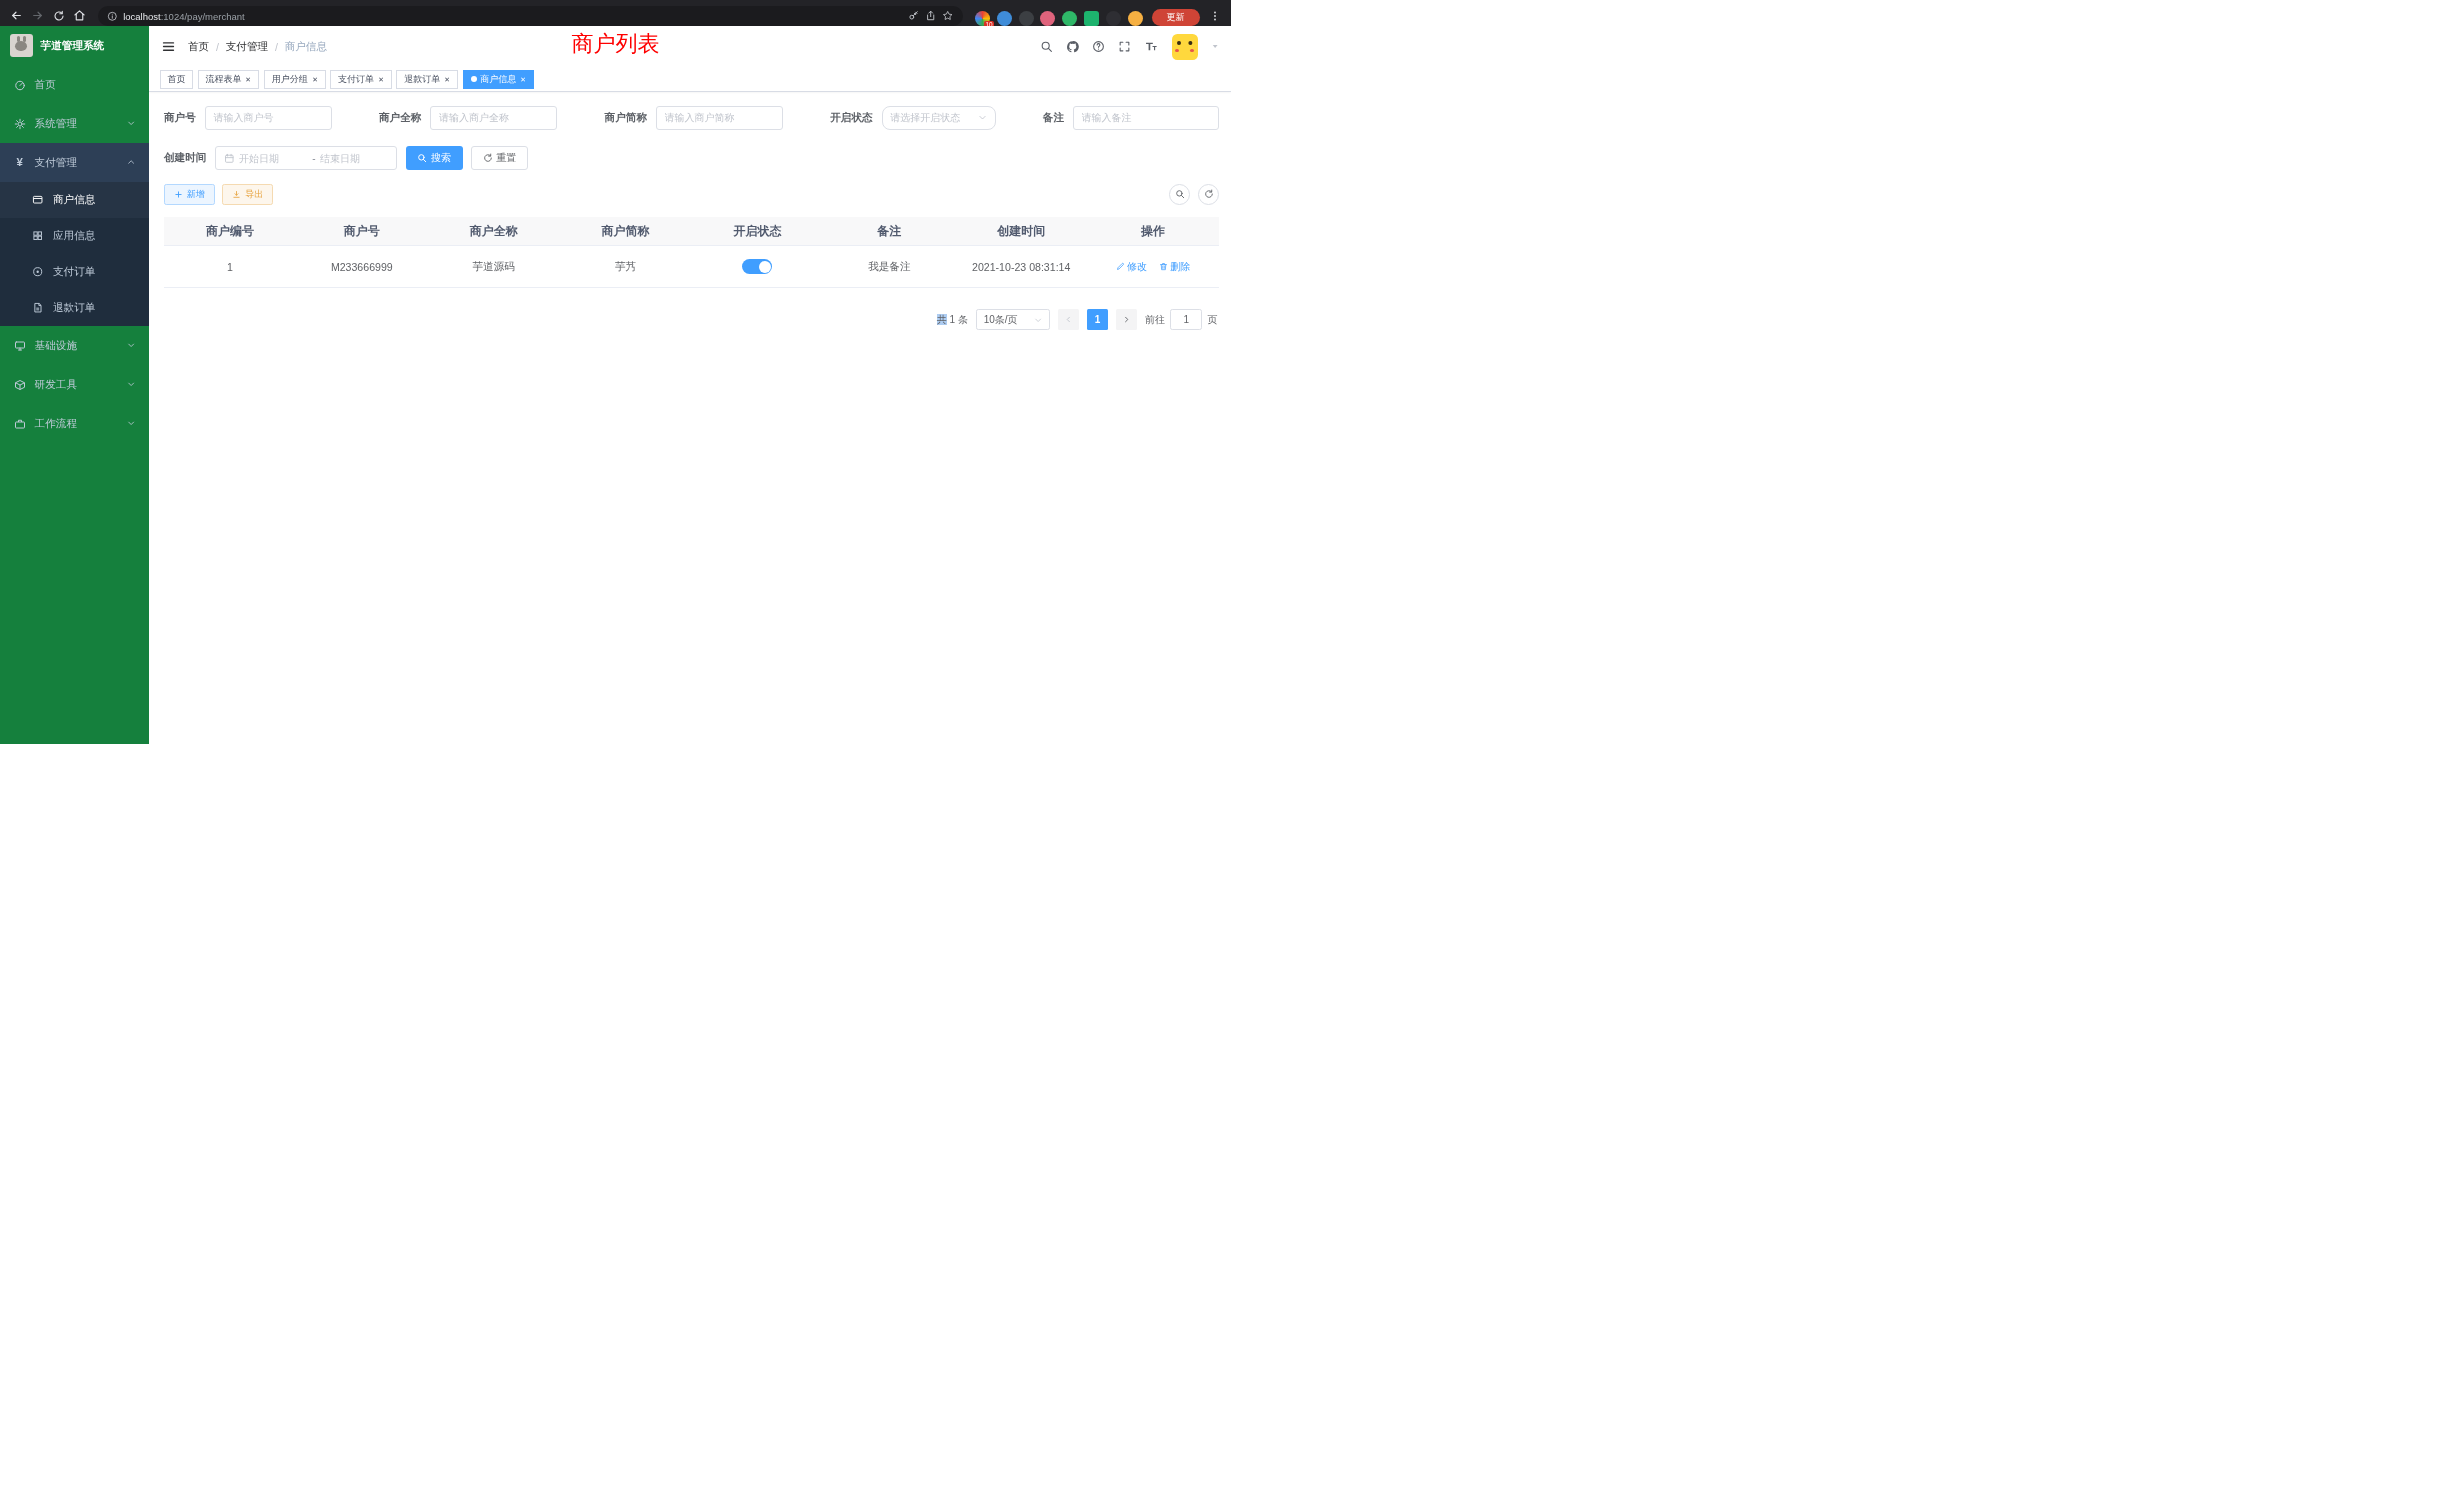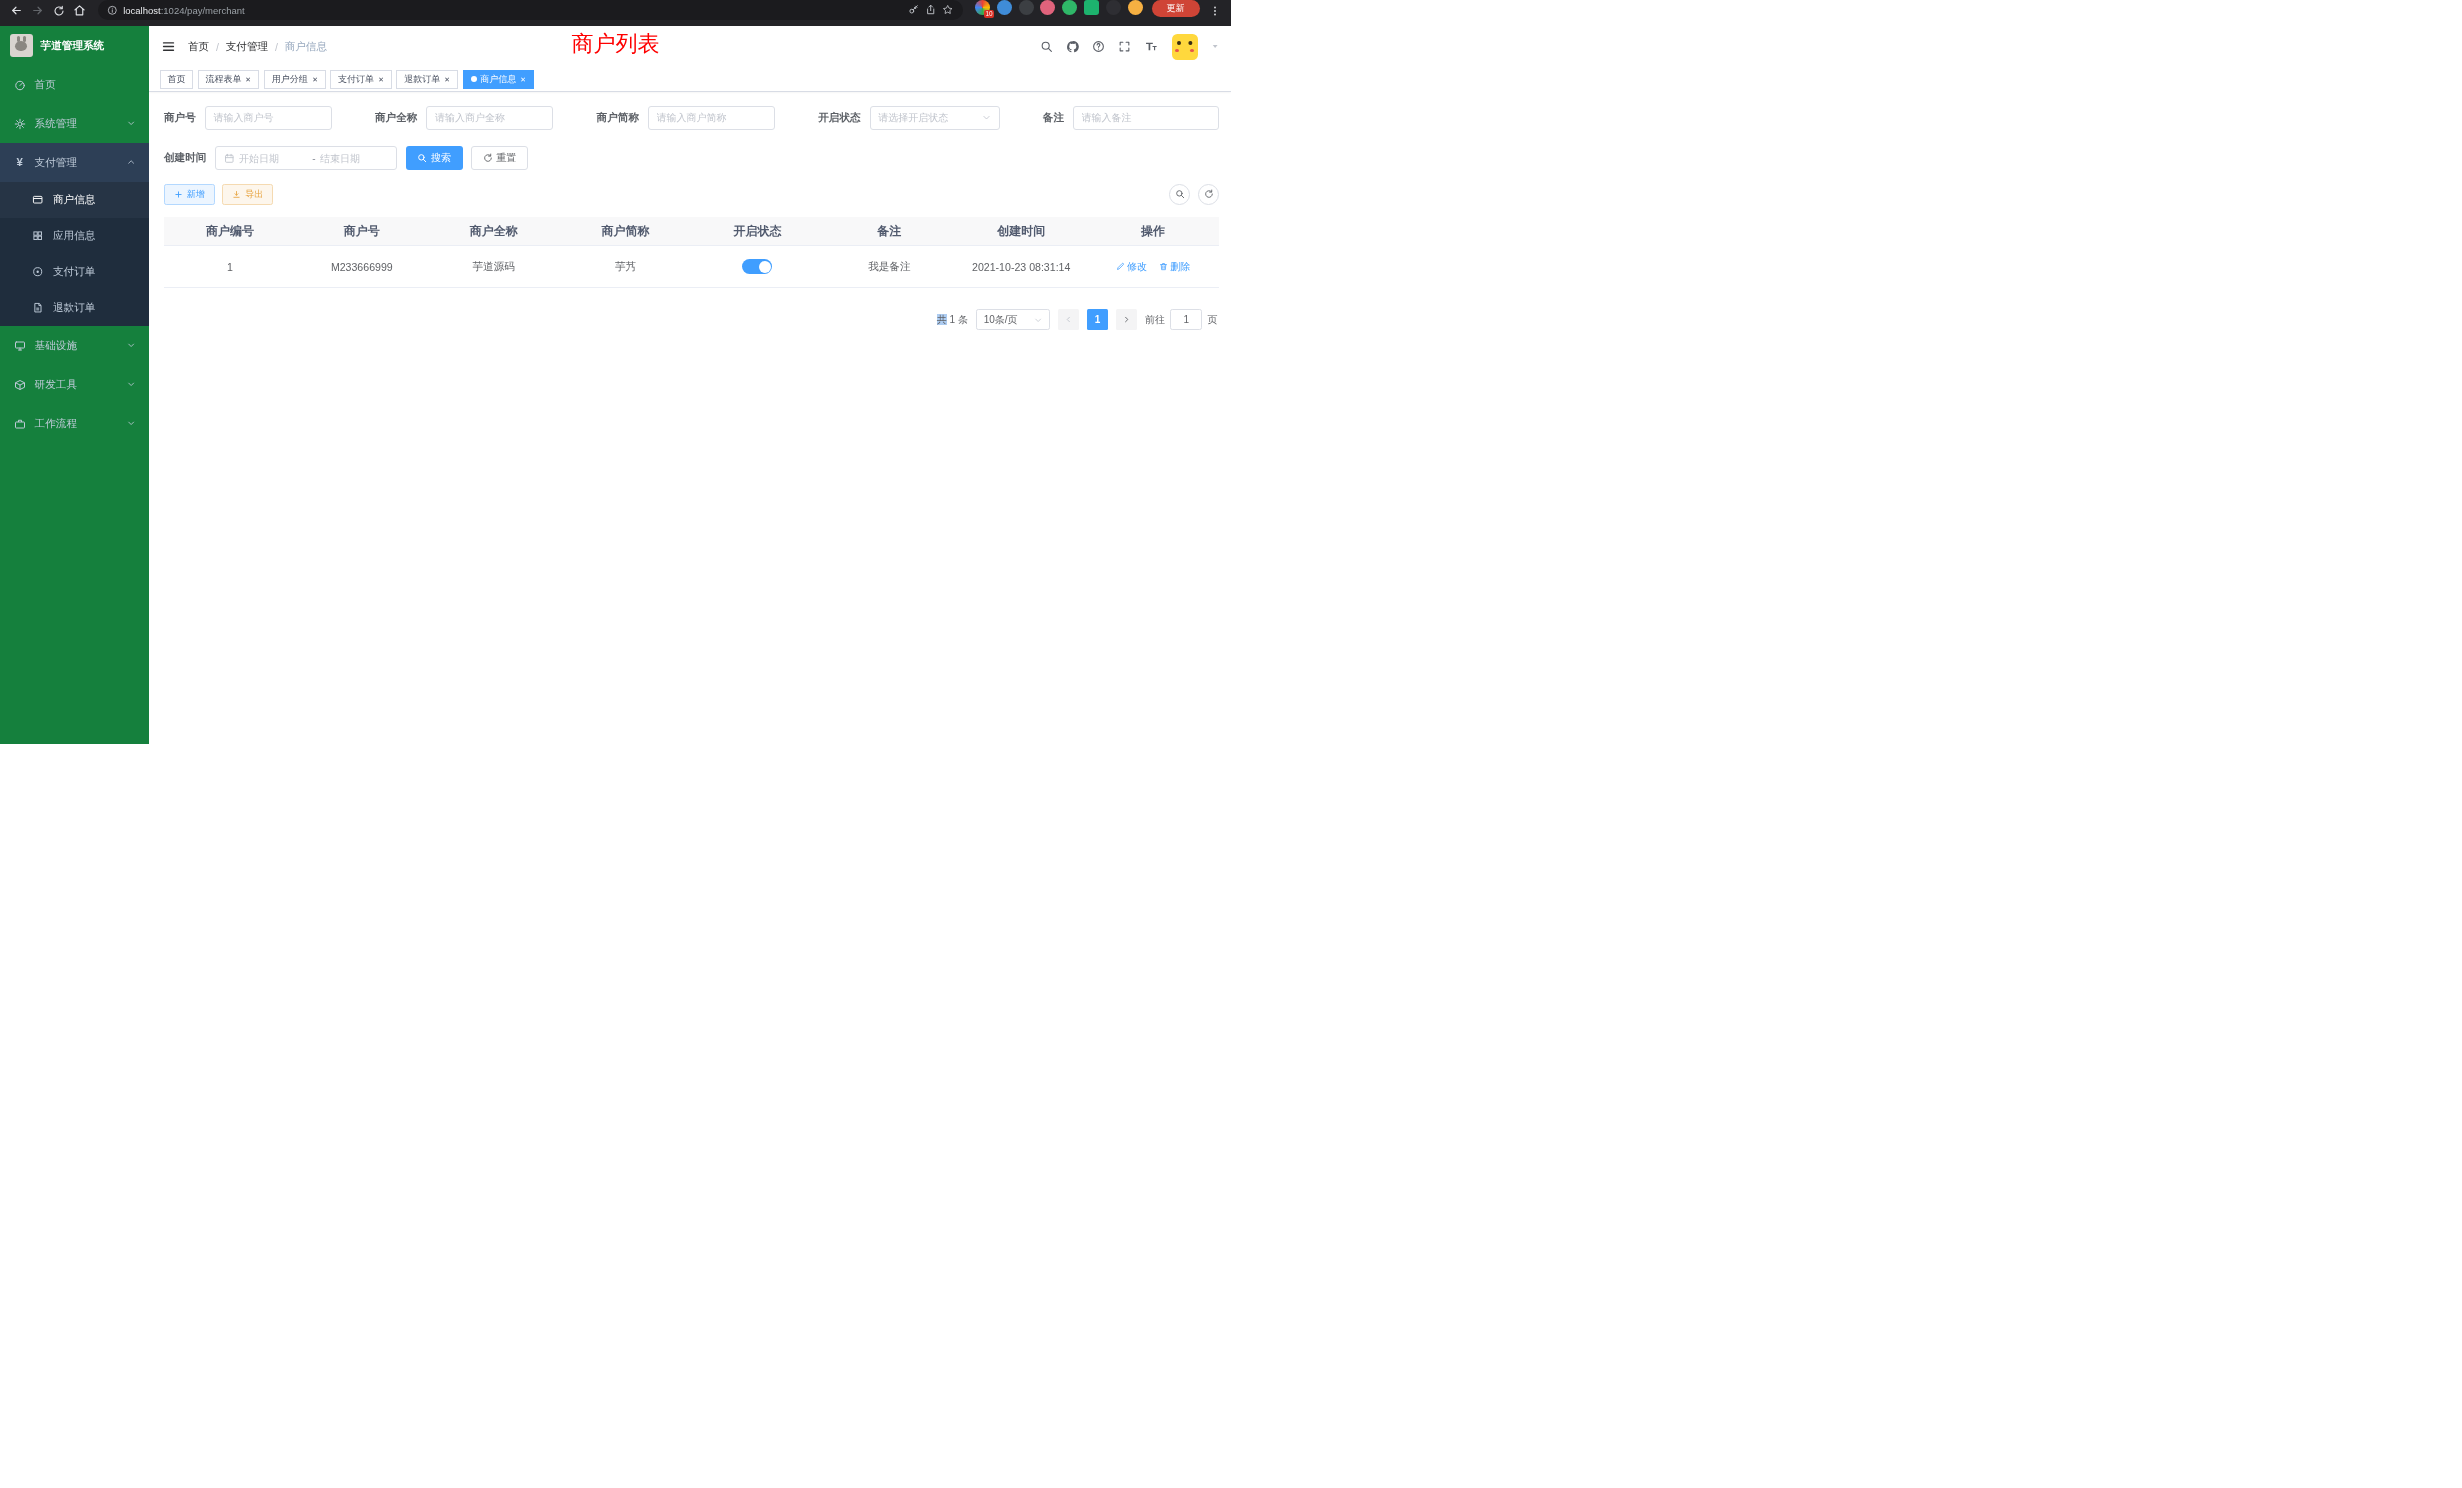--- a/index.html
+++ b/index.html
@@ -1,20 +1,20 @@
 <!DOCTYPE html>
 <html style="font-size:12px"><head>
 <meta charset="utf-8">
 <style>
   * { margin:0; padding:0; box-sizing:border-box; }
   html,body { width:1231px; height:744px; overflow:hidden; background:#fff;
     font-family:"Liberation Sans","DejaVu Sans",sans-serif; }
 
   
-  .browser-bar { height:26px; background:#232327; display:flex; align-items:flex-start; padding:0 6px; }
+  .browser-bar { height:26px; background:#232327; display:flex; align-items:flex-end; padding:0 6px; }
   .bicon { width:21px; height:21px; border-radius:50%; display:flex; align-items:center; justify-content:center; color:#dfe1e5; flex:none; cursor:pointer; }
   .bicon.disabled { color:#63666b; }
   .omnibox { flex:1; min-width:0; height:20px; margin:0 7.6px; background:#1b1b1e; border-radius:10px; display:flex; align-items:center; padding:0 9px; gap:6px; }
   .url { font-size:9.5px; color:#e8eaed; white-space:nowrap; }
   .url .path { color:#9aa0a6; }
   .ob-spacer { flex:1; }
   .ob-icon { color:#bfc2c7; display:flex; cursor:pointer; }
   .ext-row { display:flex; align-items:center; gap:6.8px; padding:0 4.5px; }
   .ext { width:15px; height:15px; border-radius:50%; position:relative; flex:none; cursor:pointer; }
   .ext.square { border-radius:3px; }
@@ -64,21 +64,21 @@
   
   .content { flex:1; padding:13.6px 12px 0 15px; }
   .filter-row1 { display:flex; align-items:center; justify-content:space-between; }
   .filter-row2 { display:flex; align-items:center; gap:8.3px; margin-top:16.7px; }
   .field { display:flex; align-items:center; gap:9px; }
   .field > label { font-size:10.6px; font-weight:700; color:#5c6066; white-space:nowrap; cursor:default; }
   .el-input { height:24px; border:0.8px solid #dcdfe6; border-radius:3px; background:#fff; display:flex; align-items:center; gap:4.5px; padding:0 7.6px; }
   .el-input input { border:none; outline:none; background:transparent; width:100%; font-size:10px; color:#606266; font-family:inherit; }
   .el-input input::placeholder { color:#c0c4cc; }
   .w-std { width:127px; }
-  .w-sel { width:130px; }
+  .w-sel { width:114px;border-radius:8px; }
   .w-rem { width:146px; }
   .sel-caret { color:#c0c4cc; display:flex; flex:none; }
   .date-range { width:182px; }
   .date-range .dsep { color:#8a8f99; font-size:10px; flex:none; }
   .date-range input { width:50px; flex:1; }
   .cal-icon { color:#c0c4cc; display:flex; flex:none; }
 
   .btn { display:inline-flex; align-items:center; justify-content:center; gap:3.8px; border-radius:3px; font-size:10px; cursor:pointer; border:0.8px solid transparent; white-space:nowrap; font-family:Liberation Sans, sans-serif; }
   .btn-primary { background:#409EFF; color:#fff; height:24px; padding:0 10.6px; }
   .btn-default { background:#fff; color:#606266; border-color:#dcdfe6; height:24px; padding:0 10.6px; }

